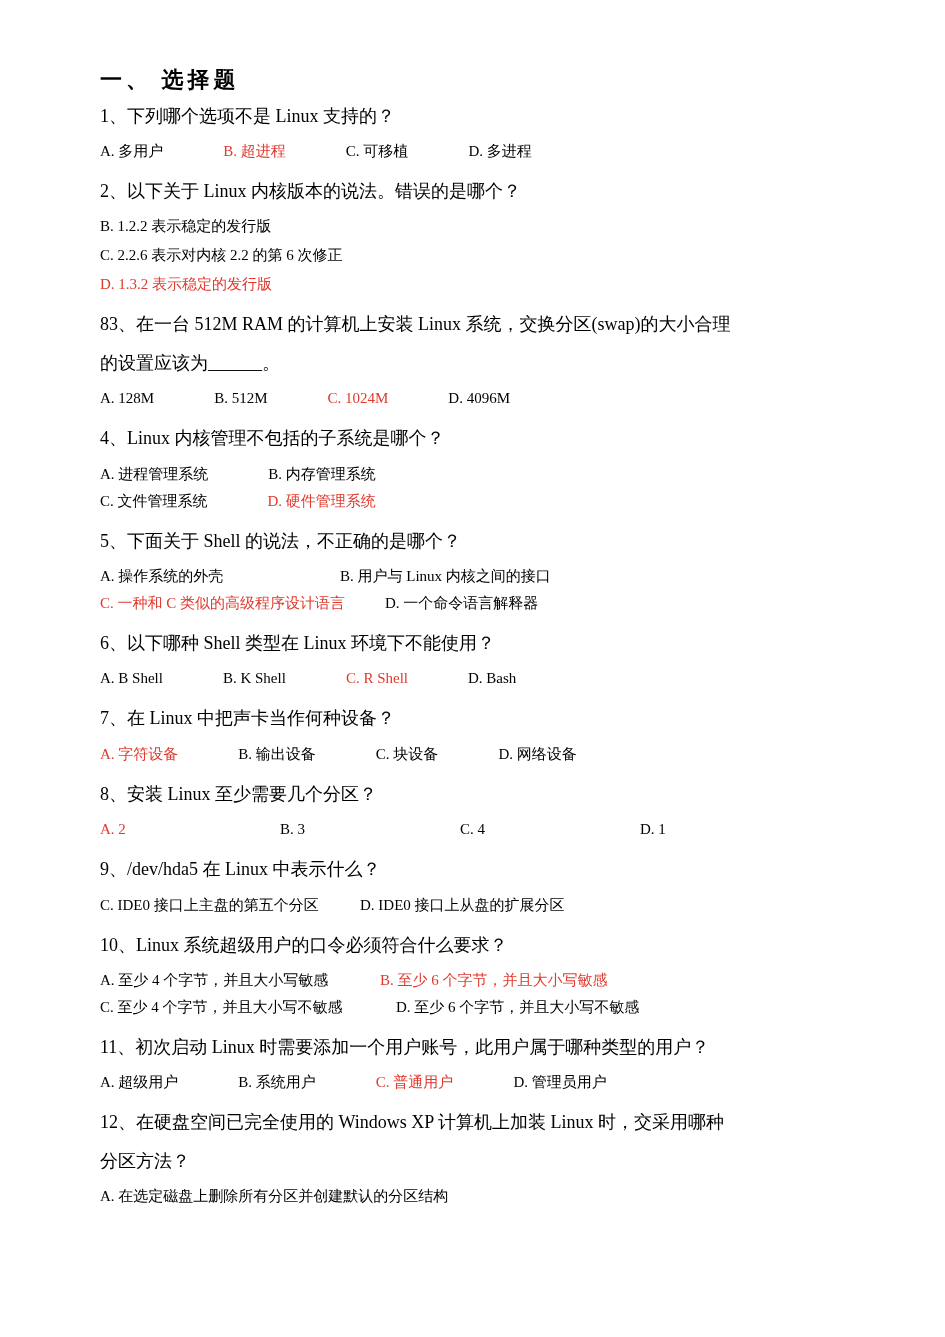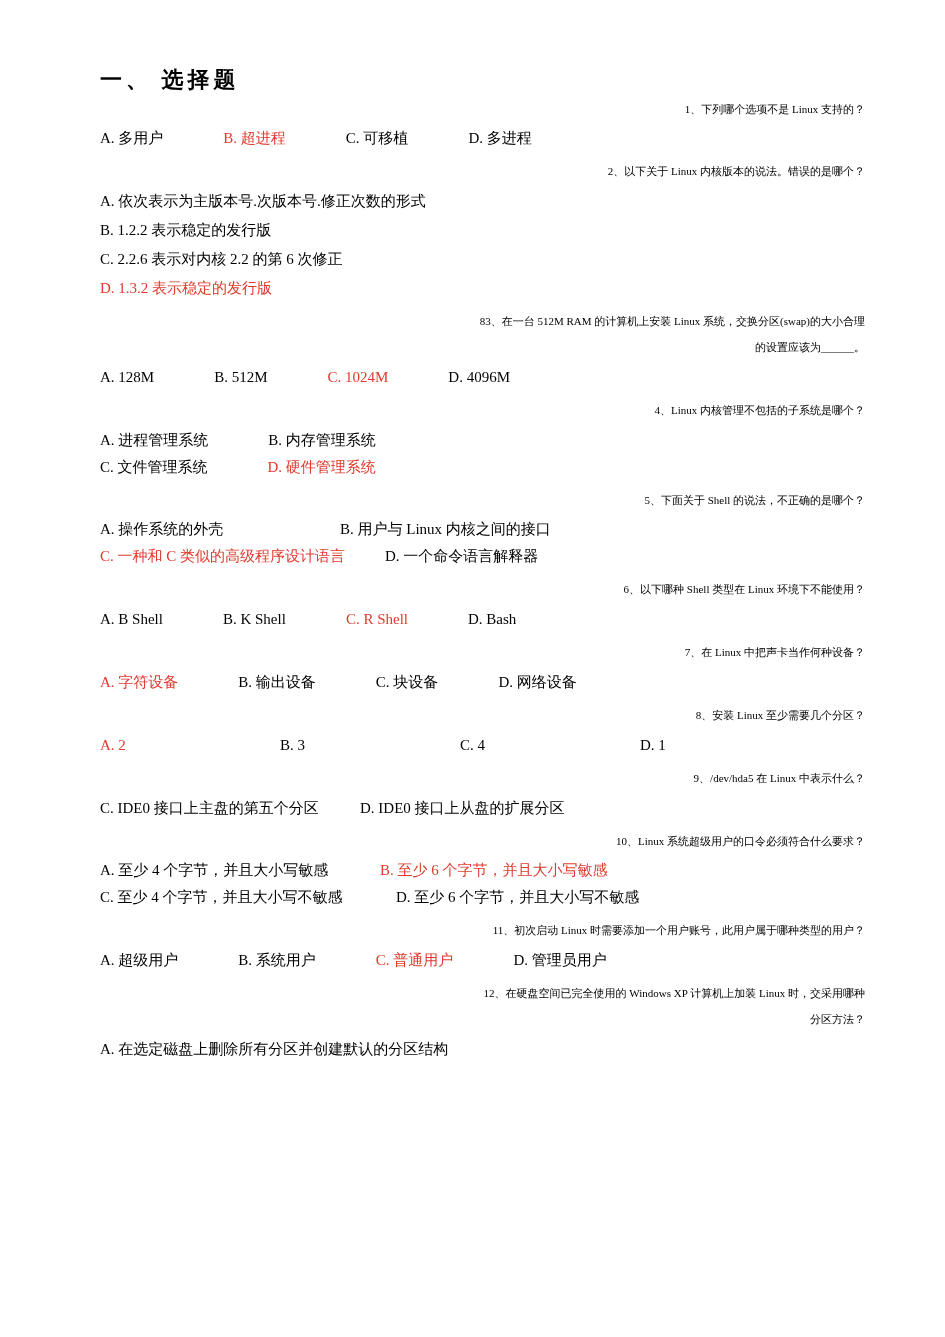--- a/index.html
+++ b/index.html
@@ -15,23 +15,22 @@
       padding: 60px 80px 60px 100px;
       line-height: 1.8;
     }
     .section-title {
       font-size: 22px;
       font-weight: bold;
       letter-spacing: 4px;
     }
     .question {
       margin-bottom: 6px;
-      font-size: 11px;
+      font-size: 18px;
       color: #000;
-      text-align: right;
     }
     .correct {
       color: #e0392d;
     }
     .normal {
       color: #000000;
     }
     .block-option {
       display: block;
       margin-bottom: 2px;
@@ -59,21 +58,20 @@
   <div class="inline-options-wide">
     <span class="opt-item normal">A. 多用户</span>
     <span class="opt-item correct">B. 超进程</span>
     <span class="opt-item normal">C. 可移植</span>
     <span class="opt-item normal">D. 多进程</span>
   </div>
 </div>
 
 <div class="q-block">
   <div class="question normal">2、以下关于 Linux 内核版本的说法。错误的是哪个？</div>
-  <div class="block-option normal">A. 依次表示为主版本号.次版本号.修正次数的形式</div>
   <div class="block-option normal">B. 1.2.2 表示稳定的发行版</div>
   <div class="block-option normal">C. 2.2.6 表示对内核 2.2 的第 6 次修正</div>
   <div class="block-option correct">D. 1.3.2 表示稳定的发行版</div>
 </div>
 
 <div class="q-block">
   <div class="question normal">83、在一台 512M RAM 的计算机上安装 Linux 系统，交换分区(swap)的大小合理</div>
   <div class="question normal">的设置应该为______。</div>
   <div class="inline-options-wide">
     <span class="opt-item normal">A.  128M</span>

